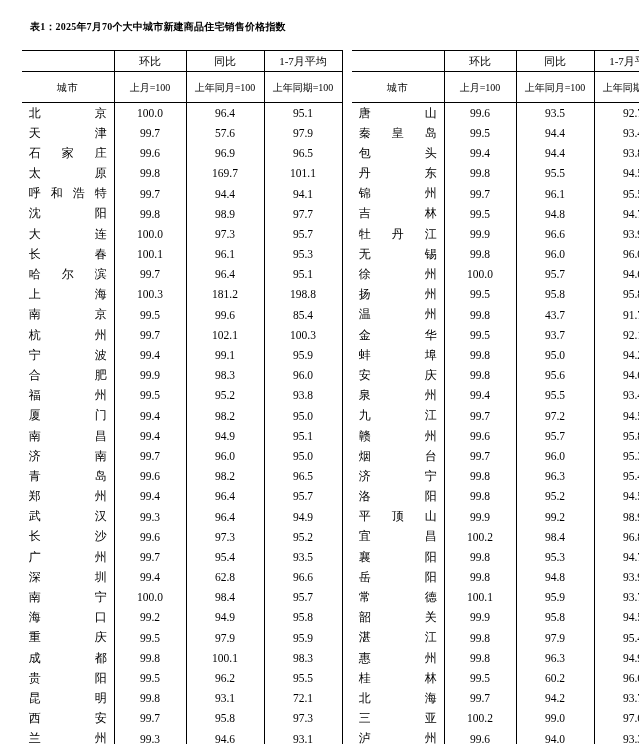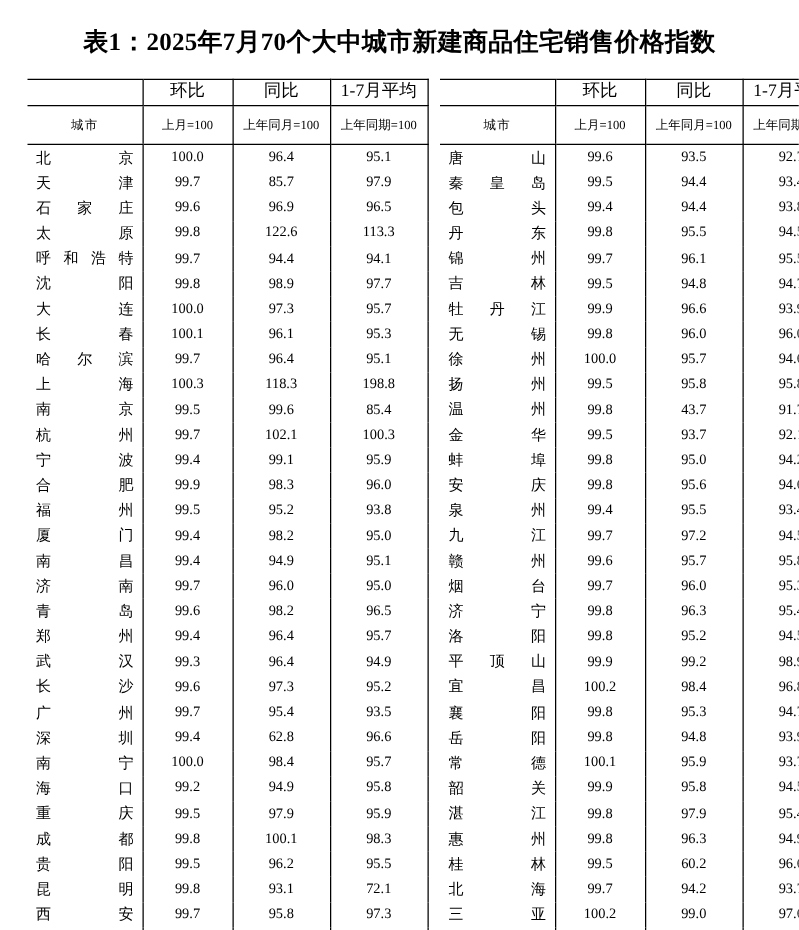--- a/index.html
+++ b/index.html
@@ -14,27 +14,28 @@
     color: #000000;
     overflow: hidden;
   }
   .page {
     width: 639px;
     height: 744px;
     position: relative;
     box-sizing: border-box;
   }
   .title {
-    text-align: center;
+    text-align: left;
     font-weight: bold;
-    font-size: 20px;
+    font-size: 10px;
     letter-spacing: 0.2px;
     padding-top: 20px;
     padding-bottom: 16px;
     font-family: "Liberation Serif", "DejaVu Serif", serif;
+    padding-left: 30px;
   }
   .table-wrap {
     padding: 0 22px;
     box-sizing: border-box;
   }
   table.idx {
     border-collapse: collapse;
     width: 595px;
     margin: 0 auto;
     table-layout: fixed;
@@ -46,21 +47,21 @@
     text-align: center;
     vertical-align: middle;
     font-weight: normal;
     line-height: 1.1;
   }
   
   .hdr-top td {
     border-top: 1px solid #000;
     border-bottom: 1px solid #000;
     height: 20px;
-    font-size: 14px;
+    font-size: 11px;
   }
   .hdr-bot td {
     border-bottom: 1px solid #000;
     height: 30px;
     font-size: 10px;
   }
   .vline-l { border-left: 1px solid #000; }
   .vline-r { border-right: 1px solid #000; }
   .city-head {
     border-top: 1px solid #000;
@@ -166,21 +167,21 @@
             <td class="vline-r num">92.7</td>
           </tr>
           <tr>
             <td class="city">
               <span class="city-inner">
                 <span>天</span>
                 <span>津</span>
               </span>
             </td>
             <td class="vline-l vline-r num">99.7</td>
-            <td class="vline-r num">85.7</td>
+            <td class="vline-r num">57.6</td>
             <td class="vline-r num">97.9</td>
             <td class="sep" style="border: none;"></td>
             <td class="city">
               <span class="city-inner">
                 <span>秦</span>
                 <span>皇</span>
                 <span>岛</span>
               </span>
             </td>
             <td class="vline-l vline-r num">99.5</td>
@@ -210,22 +211,22 @@
             <td class="vline-r num">93.8</td>
           </tr>
           <tr>
             <td class="city">
               <span class="city-inner">
                 <span>太</span>
                 <span>原</span>
               </span>
             </td>
             <td class="vline-l vline-r num">99.8</td>
-            <td class="vline-r num">122.6</td>
-            <td class="vline-r num">113.3</td>
+            <td class="vline-r num">169.7</td>
+            <td class="vline-r num">101.1</td>
             <td class="sep" style="border: none;"></td>
             <td class="city">
               <span class="city-inner">
                 <span>丹</span>
                 <span>东</span>
               </span>
             </td>
             <td class="vline-l vline-r num">99.8</td>
             <td class="vline-r num">95.5</td>
             <td class="vline-r num">94.5</td>
@@ -340,21 +341,21 @@
             <td class="vline-r num">94.6</td>
           </tr>
           <tr>
             <td class="city">
               <span class="city-inner">
                 <span>上</span>
                 <span>海</span>
               </span>
             </td>
             <td class="vline-l vline-r num">100.3</td>
-            <td class="vline-r num">118.3</td>
+            <td class="vline-r num">181.2</td>
             <td class="vline-r num">198.8</td>
             <td class="sep" style="border: none;"></td>
             <td class="city">
               <span class="city-inner">
                 <span>扬</span>
                 <span>州</span>
               </span>
             </td>
             <td class="vline-l vline-r num">99.5</td>
             <td class="vline-r num">95.8</td>

